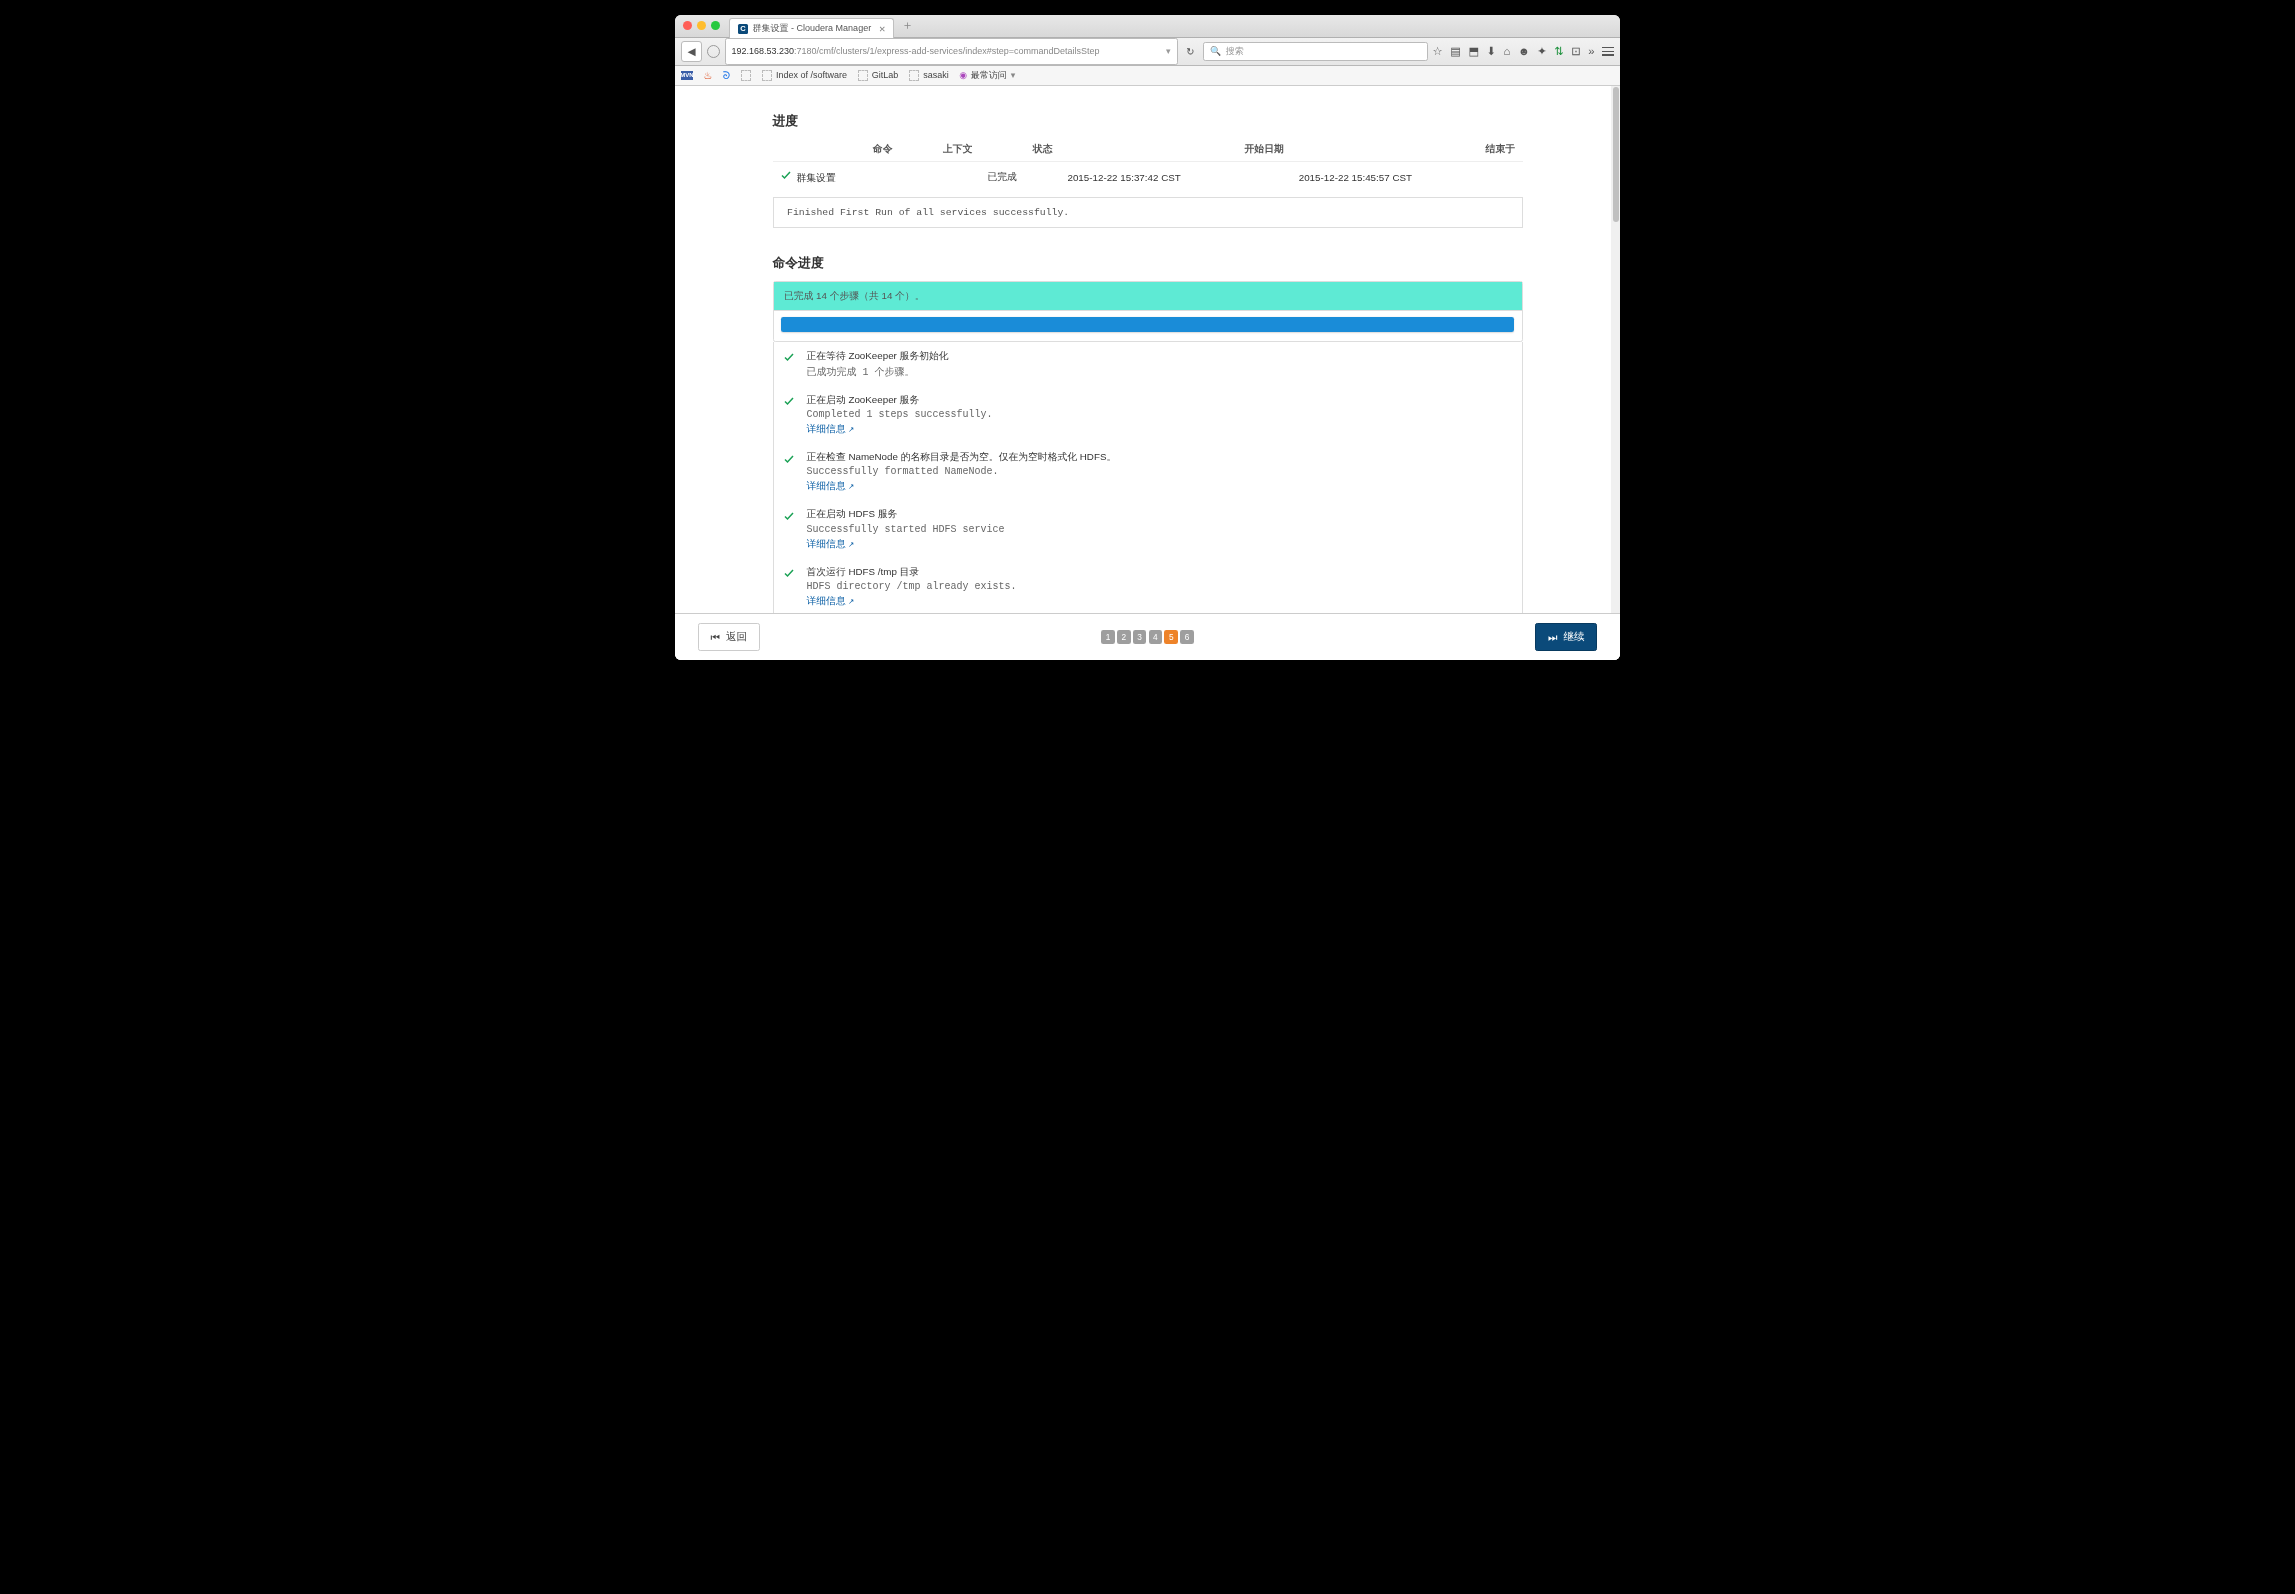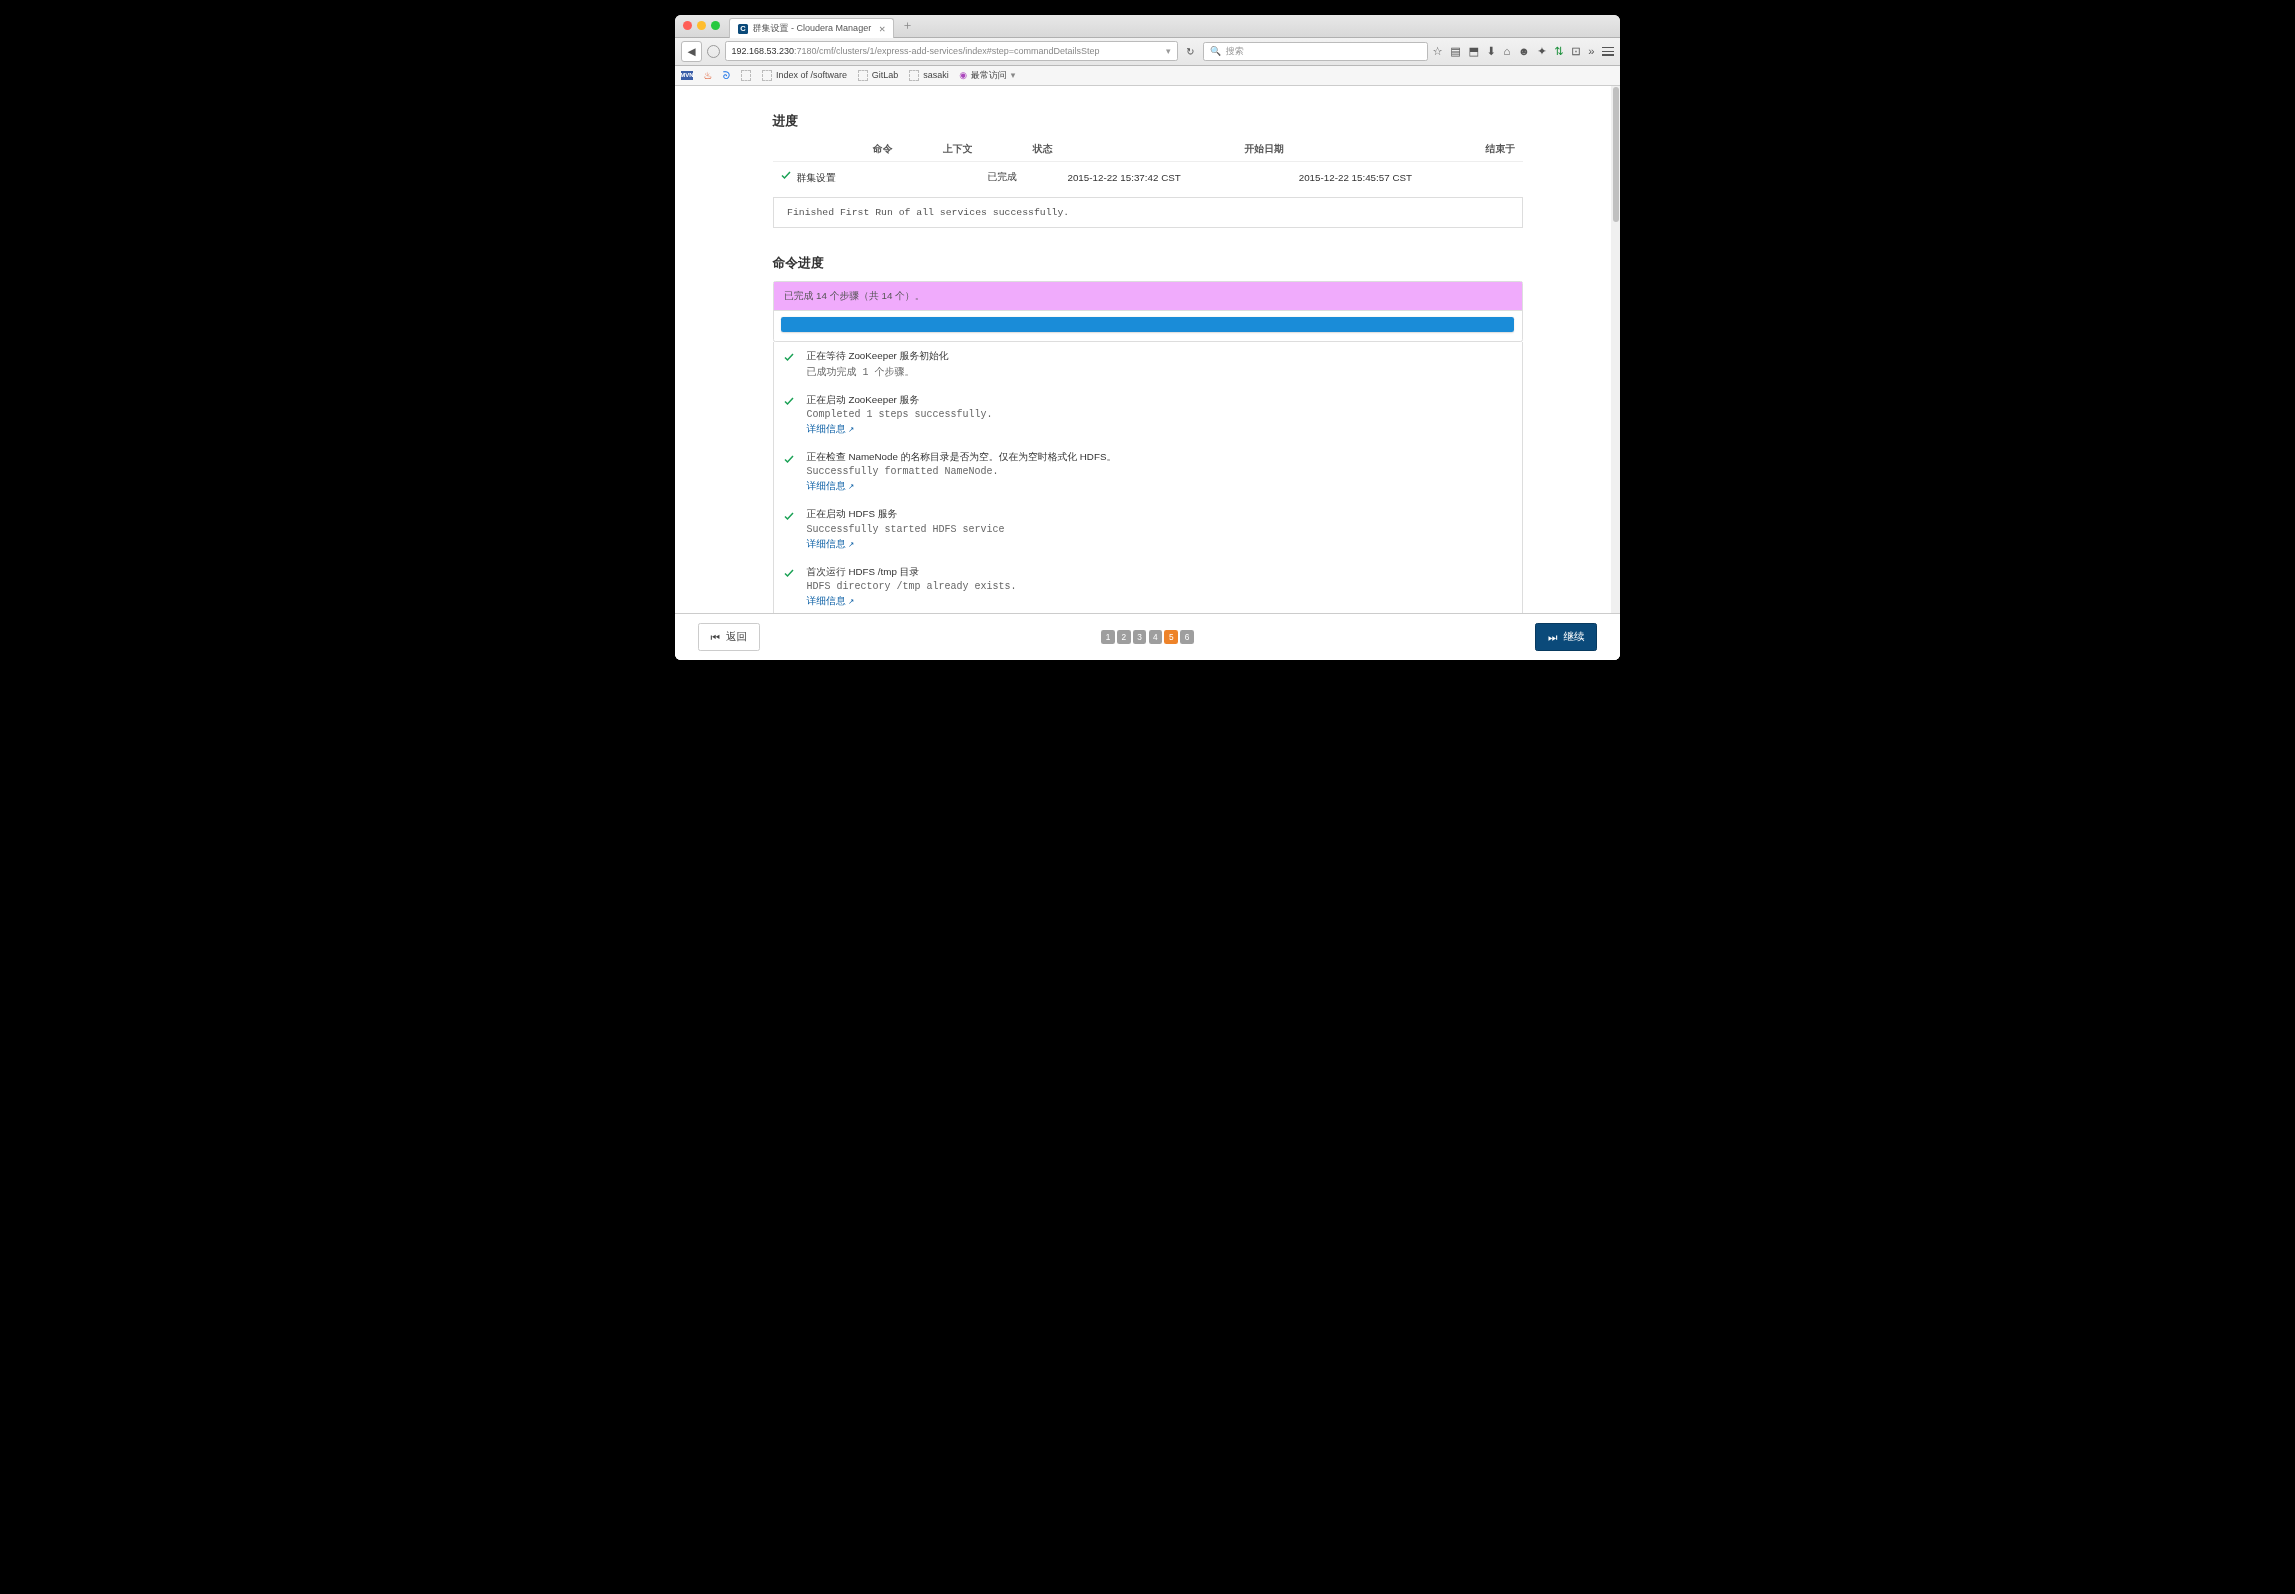--- a/index.html
+++ b/index.html
@@ -9,21 +9,21 @@
 .traffic { display:flex; gap:5.3px; margin-right:9px;}
 .dot { width:9px; height:9px; border-radius:50%; }
 .dot.red{background:#ff5f57;} .dot.yellow{background:#ffbd2e;} .dot.green{background:#28c940;}
 .tab { background:#fff; border:0.8px solid #c0c0c0; border-bottom:none; border-radius:3px 3px 0 0; padding:3px 7.5px 2.3px; display:flex; align-items:center; gap:4.5px; font-size:9px; color:#555; position:relative; top:2.3px;}
 .tab .favicon{width:10.5px;height:10.5px;background:#0b4a7a;color:#fff;font-size:7.5px;font-weight:bold;display:flex;align-items:center;justify-content:center;border-radius:1.5px;}
 .tab-close{color:#888;font-size:8.3px;margin-left:3px;}
 .tab-plus{color:#888;font-size:12px;margin-left:7.5px;}
 .nav-row { height:28.5px; background:linear-gradient(#f2f2f2,#e6e6e6); border-bottom:0.8px solid #b8b8b8; display:flex; align-items:center; padding:0 6px; gap:4.5px;}
 .nav-back{width:21px;height:21px;border:0.8px solid #bbb;border-radius:3px;background:#fff;display:flex;align-items:center;justify-content:center;color:#555;font-size:10.5px;}
 .globe{width:13.5px;height:13.5px;border:1.1px solid #999;border-radius:50%;}
-.url-bar{flex:1;height:20px;background:#fff;border:0.8px solid #bbb;border-radius:2.3px;padding:0 6px;display:flex;align-items:center;font-size:9px;color:#555;}
+.url-bar{flex:1;height:27px;background:#fff;border:0.8px solid #bbb;border-radius:2.3px;padding:0 6px;display:flex;align-items:center;font-size:9px;color:#555;}
 .url-host{color:#333;font-weight:500;}
 .url-path{color:#888;}
 .url-dd{margin-left:auto;color:#999;}
 .reload{width:16.5px;color:#555;text-align:center;}
 .search-box{width:225px;height:19.5px;background:#fff;border:0.8px solid #bbb;border-radius:2.3px;padding:0 6px;display:flex;align-items:center;gap:4.5px;color:#999;font-size:9px;}
 .toolbar-icons{display:flex;gap:7.5px;align-items:center;color:#555;font-size:11.3px;}
 .toolbar-icons span{cursor:pointer;}
 .hamburger{display:flex;flex-direction:column;gap:2.3px;} .hamburger i{width:12px;height:1.5px;background:#555;display:block;}
 .bookmarks{height:19.5px;background:#f6f6f6;border-bottom:0.8px solid #ccc;display:flex;align-items:center;padding:0 6px;gap:10.5px;font-size:9px;color:#444;}
 .bm{display:flex;align-items:center;gap:3.8px;}
@@ -37,21 +37,21 @@
 .scrollbar-thumb{position:absolute;top:1.5px;right:1.5px;width:6px;height:135px;background:#c0c0c0;border-radius:3px;}
 .page{width:750px;margin:0 auto;padding:0 0 68px;}
 .sec-title{font-size:12.8px;font-weight:600;color:#333;margin:27px 0 9px;}
 table.cmd{width:100%;border-collapse:collapse;}
 table.cmd th{color:#555;font-weight:600;font-size:9.8px;text-align:right;padding:4.5px 7.5px;}
 table.cmd td{padding:7.5px;font-size:9.8px;border-top:0.8px solid #eee;}
 .check{color:#1aa155;font-size:13.5px;font-weight:bold;margin-right:4.5px;display:inline-block;}
 .check svg{width:12px;height:12px;stroke:#1aa155;stroke-width:3;fill:none;}
 .msg-box{border:0.8px solid #ddd;padding:9px 13.5px;font-family:"Menlo","Courier New",monospace;font-size:9.8px;color:#555;margin-top:4.5px;}
 .progress-panel{border:0.8px solid #ddd;border-radius:2.3px;margin-top:7.5px;}
-.progress-head{background:#f0abfc;padding:7.5px 10.5px;font-size:9.8px;color:#555;border-bottom:0.8px solid #ddd;}
+.progress-head{background:#5eead4;padding:7.5px 10.5px;font-size:9.8px;color:#555;border-bottom:0.8px solid #ddd;}
 .progress-bar-wrap{padding:6px 7.5px 9px;}
 .progress-bar{height:15px;background:#1a8cd8;border-radius:2.3px;box-shadow:0 0.8px 1.5px rgba(0,0,0,.15);}
 .steps{border:0.8px solid #ddd;border-top:none;}
 .step{display:flex;align-items:flex-start;padding:7.5px 9px;gap:7.5px;}
 .step .ck{flex:0 0 15px;padding-top:1.5px;}
 .step .body{flex:1;font-size:9.8px;}
 .step .title{color:#333;}
 .step .desc{font-family:"Menlo","Courier New",monospace;color:#666;margin-top:2.3px;font-size:10px;}
 .step .detail-link{color:#0b5fa5;font-size:9.8px;margin-top:3px;display:inline-flex;align-items:center;gap:2.3px;cursor:pointer;}
 .ext{font-size:7.5px;color:#0b5fa5;}

